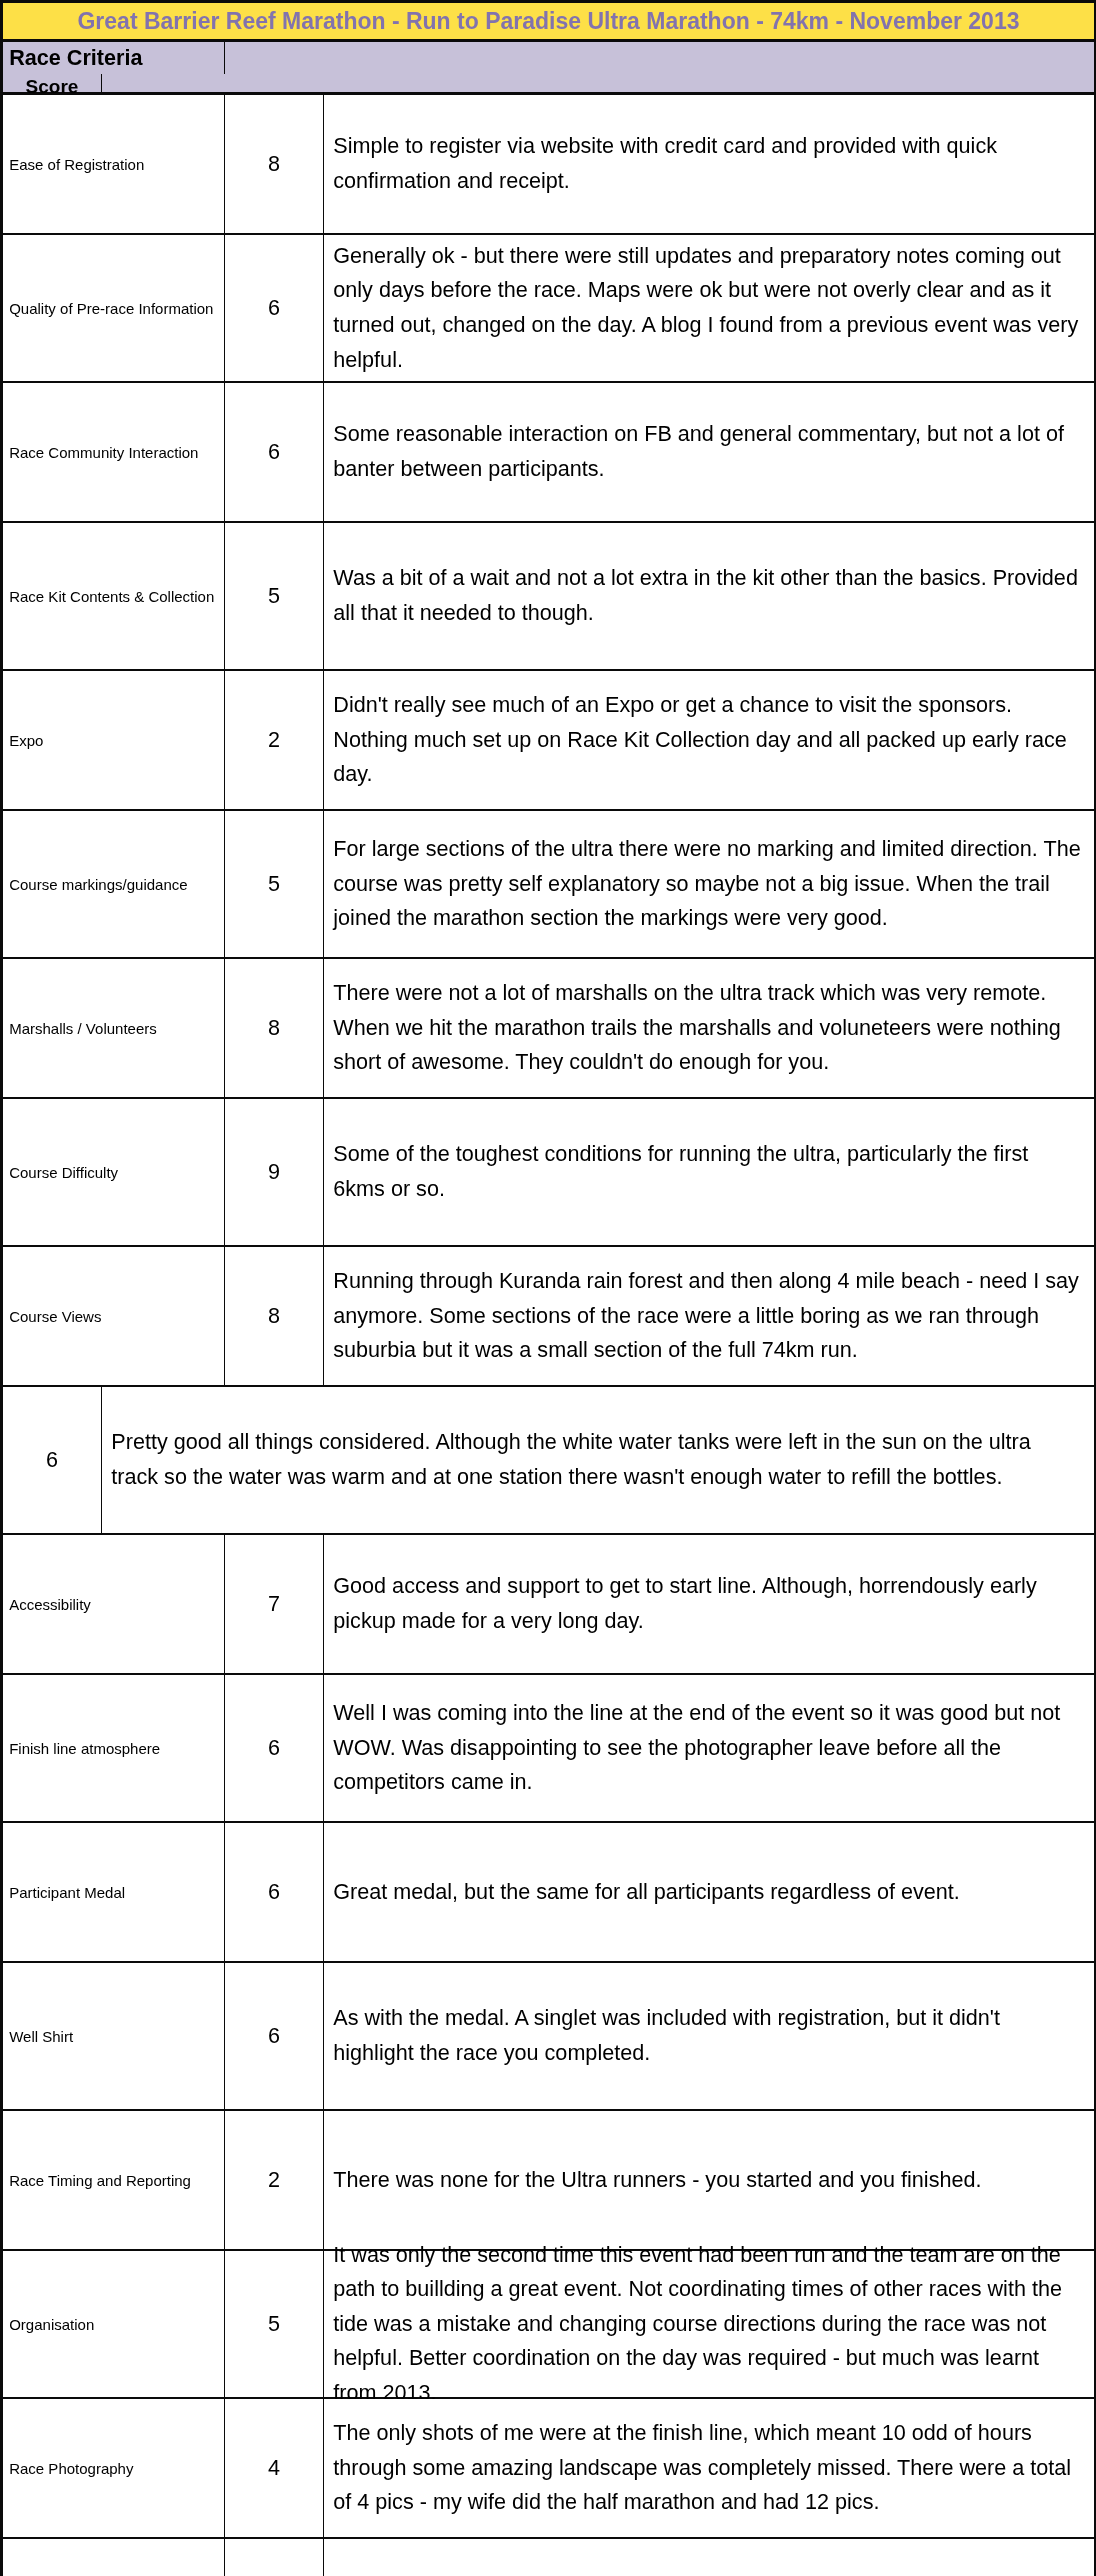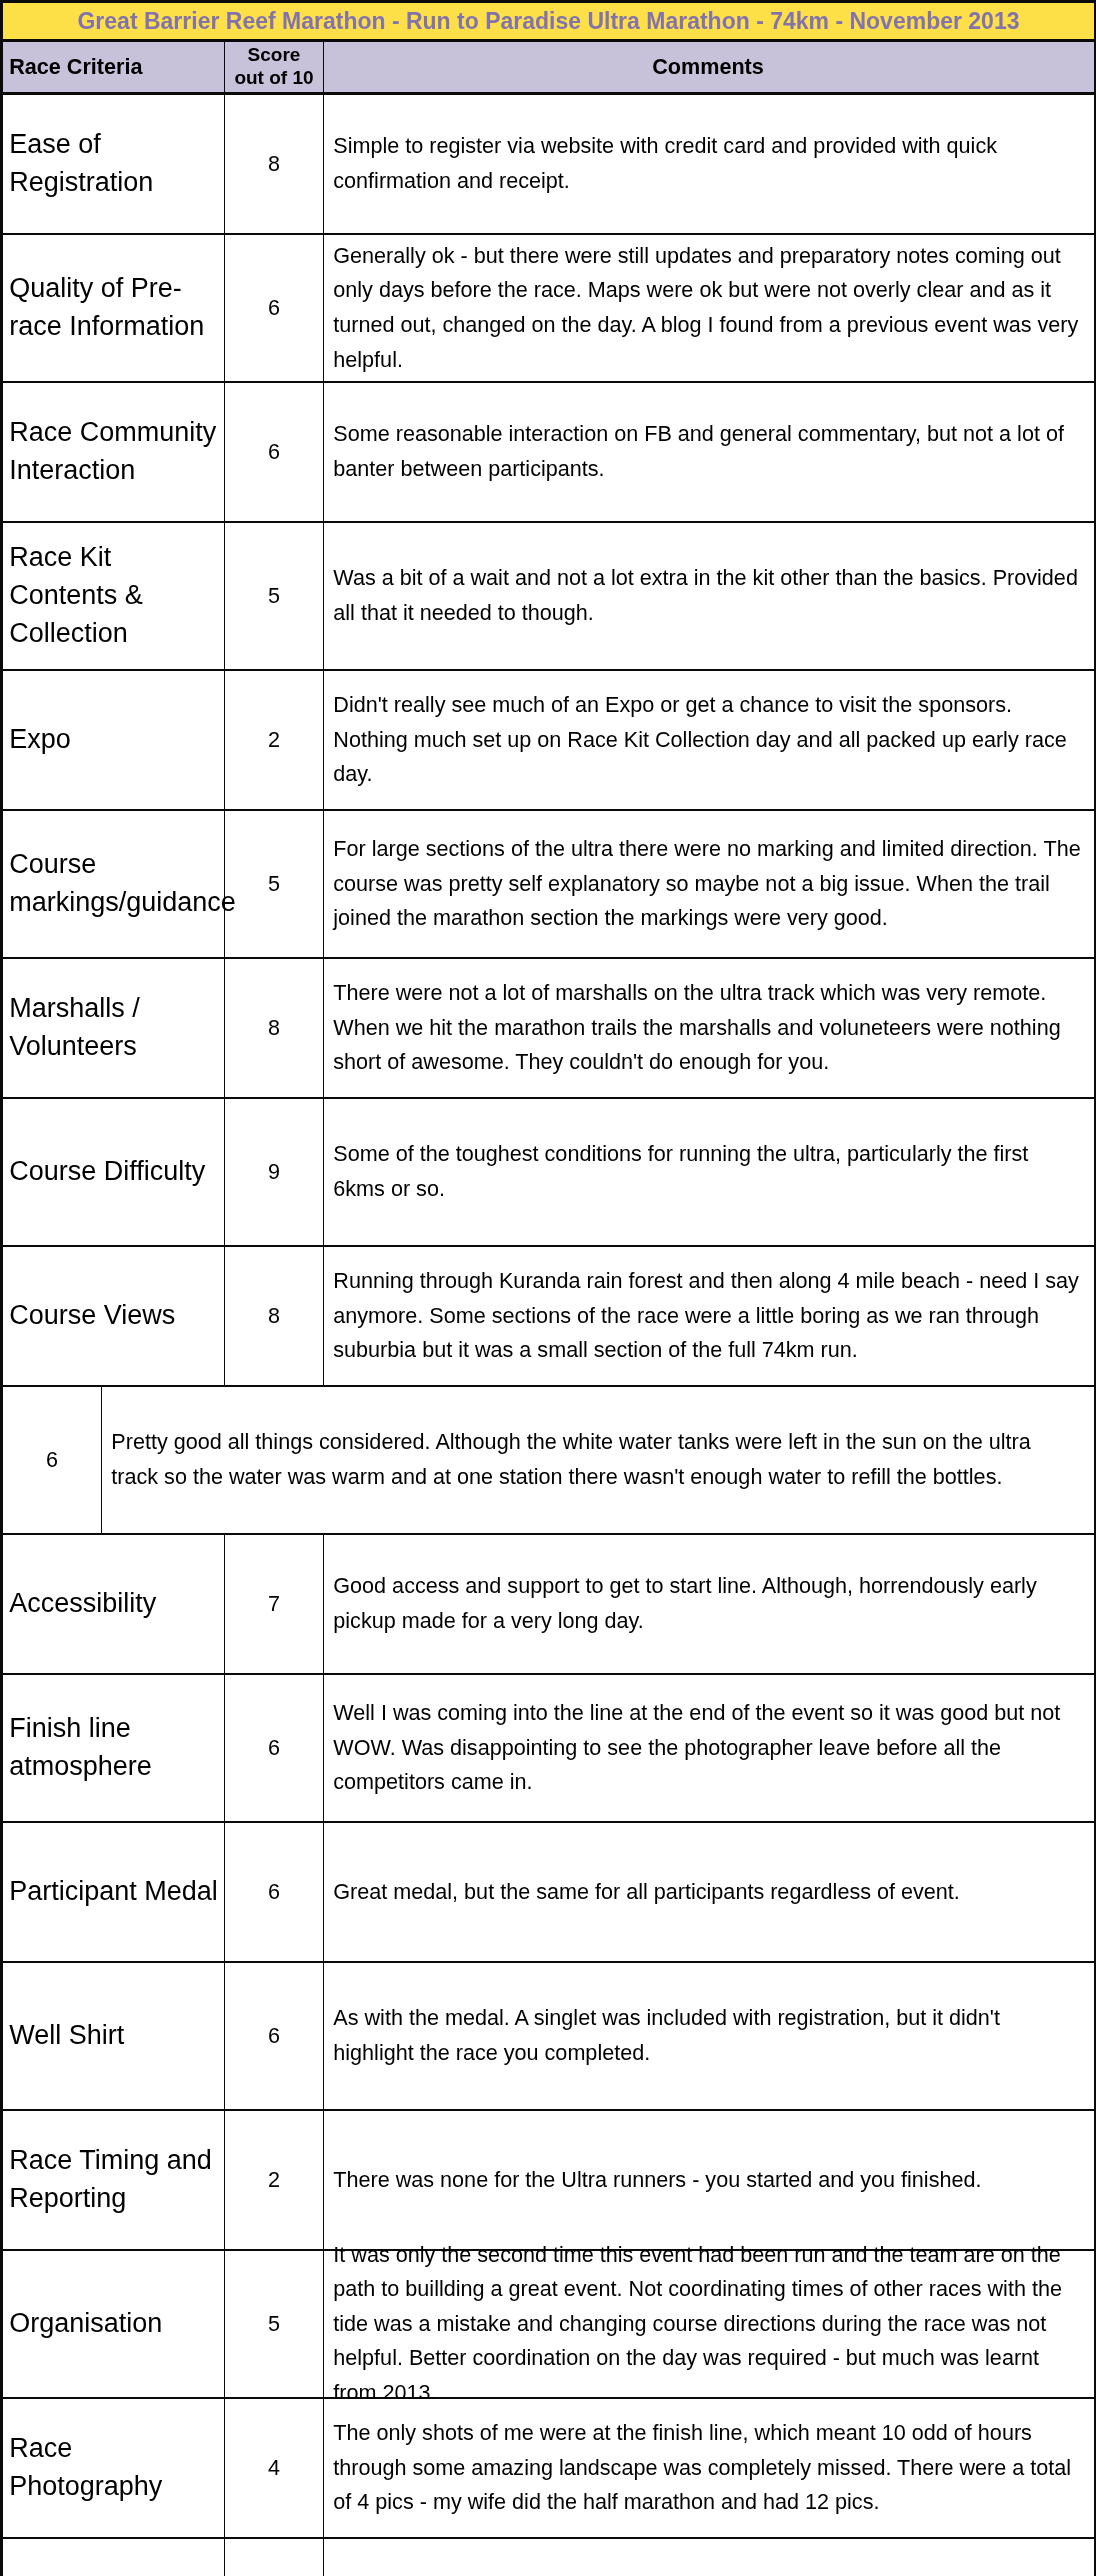--- a/index.html
+++ b/index.html
@@ -65,31 +65,32 @@
   .c3{
     flex:1;
     padding:5.2px 11.3px 5.2px 9.3px;
     text-align:left;
   }
   .header-row{
     height:53px;
     background:var(--header-bg);
     border-bottom:3.1px solid var(--border-color);
     font-weight:bold;
+    flex-direction:column;
   }
   .header-row .c1{font-size:21.6px;}
   .header-row .c2{font-size:19px; line-height:1.2; white-space:pre-line;}
   .header-row .c3{justify-content:center; text-align:right; font-size:21.6px;}
   .data-row{
     background:#ffffff;
     border-bottom:2.6px solid var(--border-color);
   }
   .data-row:nth-child(odd){height:140px;}
   .data-row:nth-child(even){height:148px;}
-  .data-row .c1{font-size:27px; line-height:1.4;}
+  .data-row .c1{font-size:15px; line-height:1.4;}
   .data-row .c2{font-size:21.6px;}
   .data-row .c3{font-size:21.6px; line-height:1.6;}
 </style>
 </head>
 <body>
 
 <div class="sheet">
 
   <div class="title-bar">Great Barrier Reef Marathon - Run to Paradise Ultra Marathon - 74km - November 2013</div>
 

